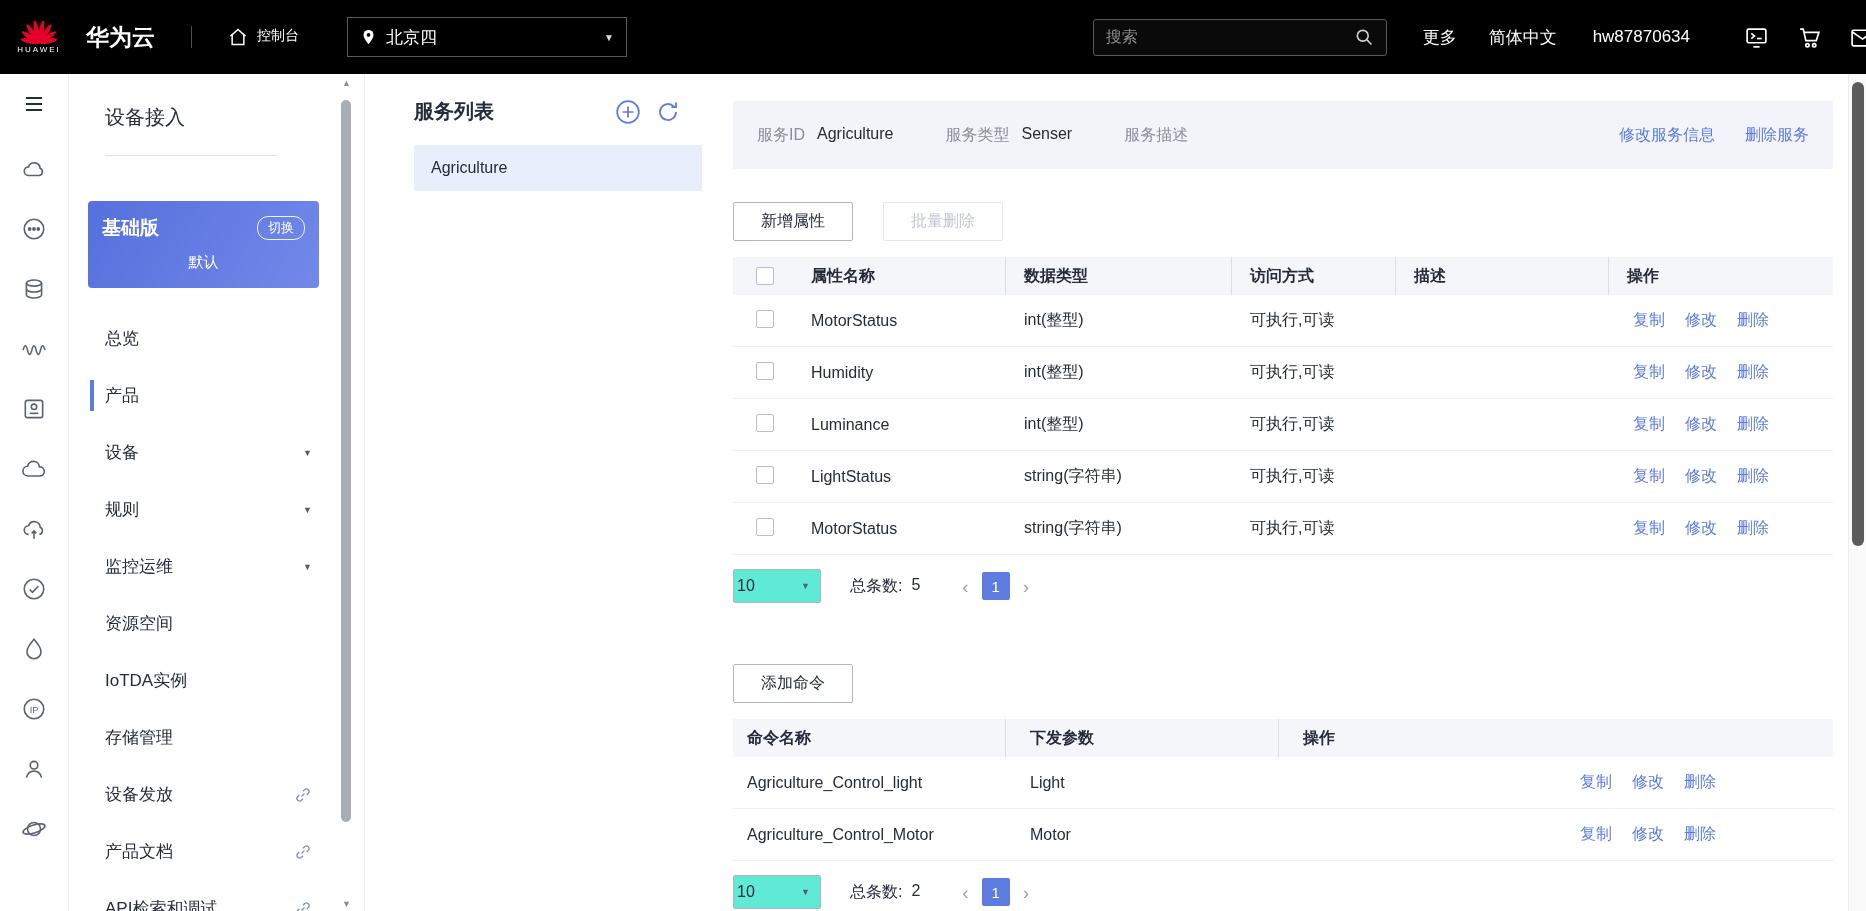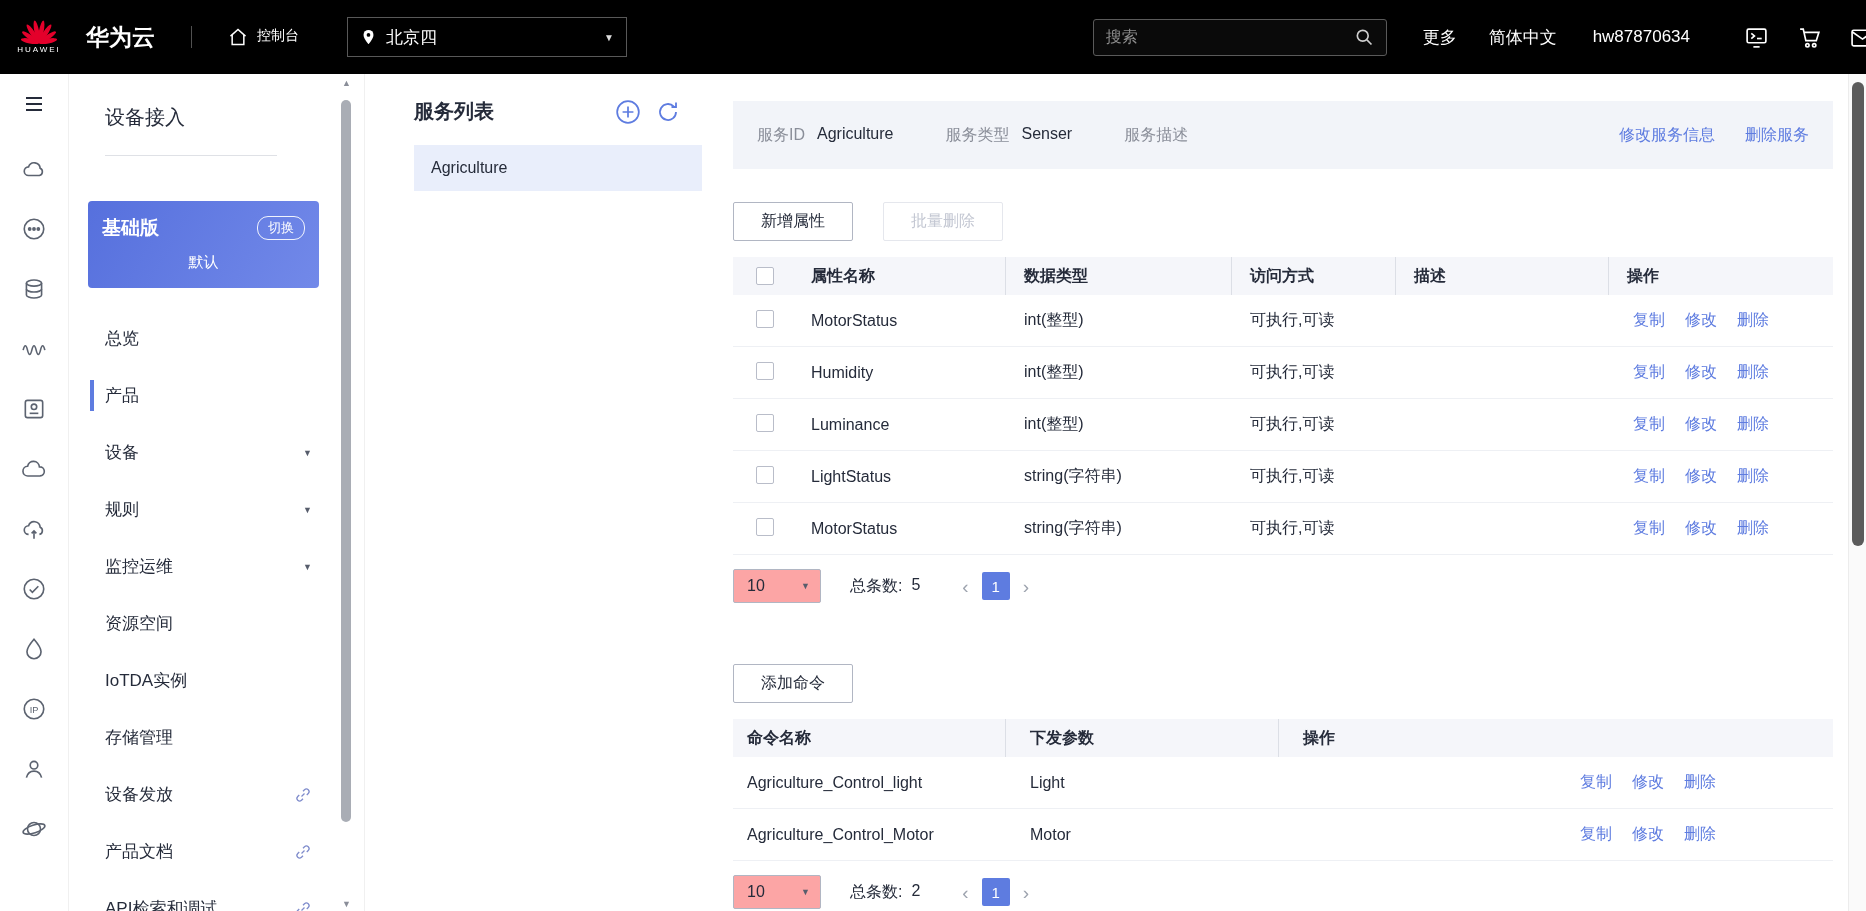--- a/index.html
+++ b/index.html
@@ -94,21 +94,21 @@
   .trow > div { padding-left:18px; }
   .cell-cb { padding-left:23px !important; }
   .cbx { width:18px; height:18px; border:1px solid #b9bdc9; border-radius:2px; background:#fff;
     display:inline-block; cursor:pointer; }
   .ops { display:flex; gap:20px; padding-left:24px !important; }
   .grid-c .cname { padding-left:14px !important; }
   .grid-c > div { padding-left:24px; }
 
   .pager { margin-top:14px; display:flex; align-items:center; font-size:16px; }
   .page-size { width:88px; height:34px; border:1px solid #b1b6c3; border-radius:2px; display:flex;
-    align-items:center; padding:0 10px 0 13px; cursor:pointer; background:#fca5a5; }
+    align-items:center; padding:0 10px 0 3px; cursor:pointer; background:#5eead4; }
   .page-size .caret { margin-left:auto; font-size:9px; color:#575d6c; }
   .total { margin-left:29px; display:flex; gap:9px; }
   .pg-arrow { margin-left:42px; color:#9da3ae; font-size:19px; cursor:pointer; user-select:none; line-height:1; }
   .pg-arrow.next { margin-left:0; }
   .page-num { width:28px; height:28px; background:#5e7ce0; color:#fff; border-radius:2px; display:flex;
     align-items:center; justify-content:center; margin:0 13px; font-size:15px; cursor:pointer; }
   .cmd-btn-row { margin-top:61px; display:flex; }
 
   
   .pg-scroll { position:absolute; right:0; top:0; bottom:0; width:18px; background:#fafafa;

